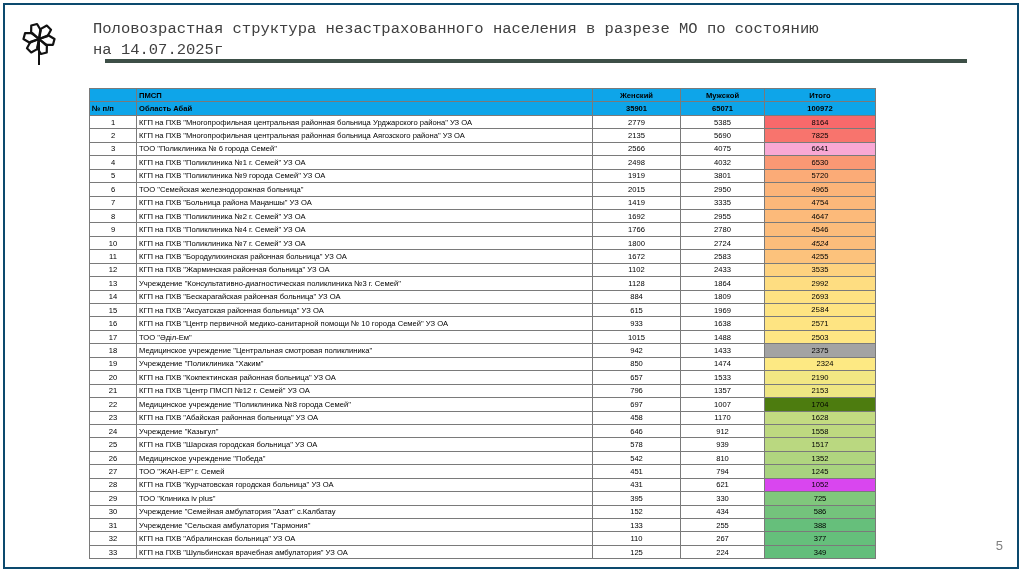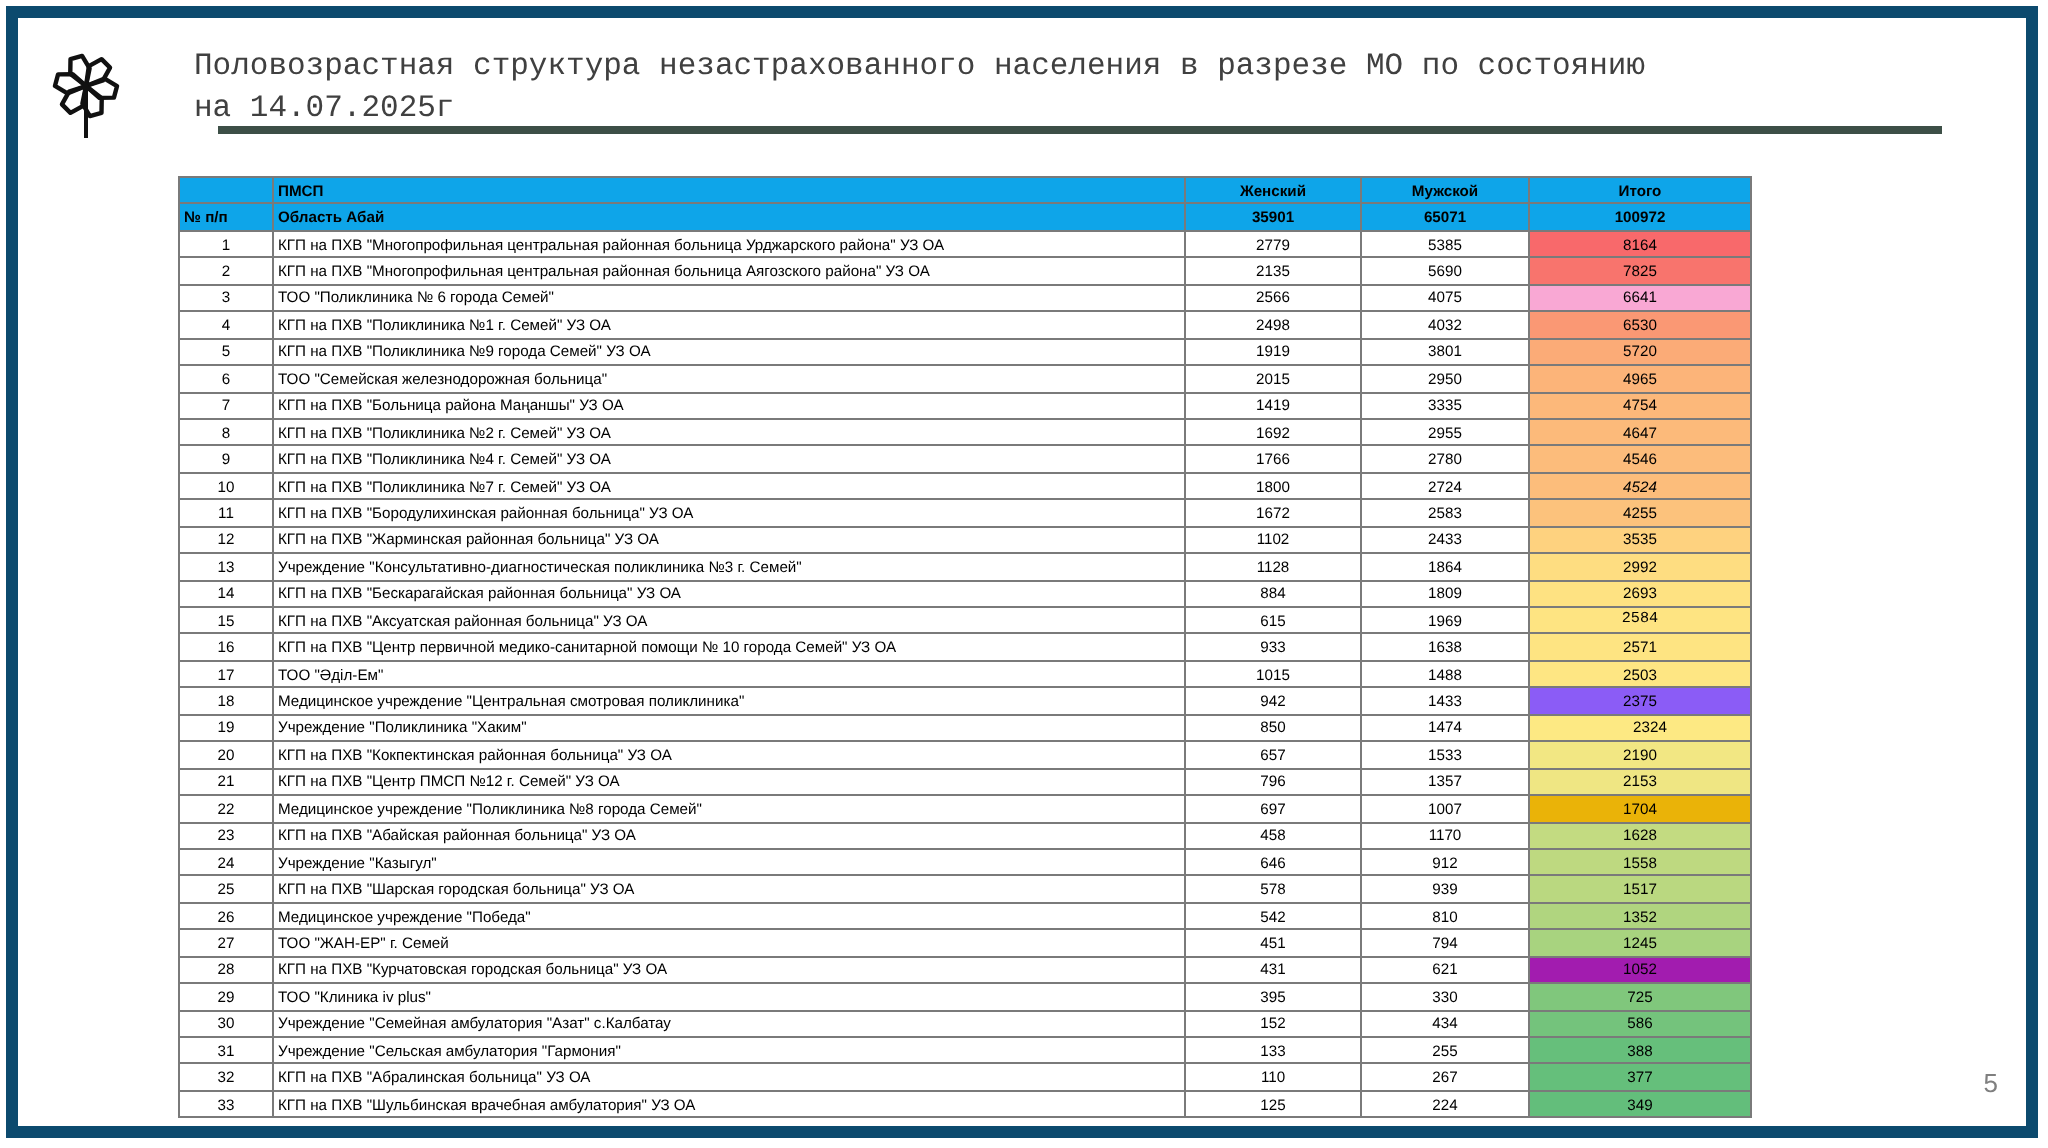--- a/index.html
+++ b/index.html
@@ -1,17 +1,17 @@
 <!DOCTYPE html>
 <html><head>
 <meta charset="utf-8">
 <style>
   html, body { margin:0; padding:0; }
   body { width:1024px; height:574px; background:#ffffff; position:relative; overflow:hidden; font-family:"Liberation Sans", sans-serif; }
-  .frame { position:absolute; left:3px; top:3px; width:1016px; height:566px; border:6px solid #0c4a6e; box-sizing:border-box; background:#fff; }
+  .frame { position:absolute; left:3px; top:3px; width:1016px; height:566px; border:2px solid #0c4a6e; box-sizing:border-box; background:#fff; }
   .logo { position:absolute; left:14px; top:12px; width:40px; height:50px; }
   .title { position:absolute; left:88px; top:14px; width:860px; font-family:"Liberation Mono", monospace; font-size:15.5px; line-height:21px; color:#404040; }
   .title-rule { position:absolute; left:100px; top:54px; width:862px; height:4px; background:#3d4f47; }
   .page-num { position:absolute; right:14px; bottom:14px; font-size:13px; color:#7f7f7f; }
   table.grid { position:absolute; left:89px; top:88px; border-collapse:collapse; font-size:7.6px; color:#000; table-layout:fixed; }
   table.grid td { border:1px solid #7a7a7a; height:12.45px; padding:0 2px; line-height:11px; white-space:nowrap; overflow:hidden; }
   table.grid tr.hdr td { background:#0ea5e9; font-weight:bold; }
   td.c-num { width:42px; text-align:center; }
   td.c-name { width:451px; text-align:left; }
   td.c-f { width:83px; text-align:center; }
@@ -177,21 +177,21 @@
         <td class="c-name">ТОО "Әділ-Ем"</td>
         <td class="c-f">1015</td>
         <td class="c-m">1488</td>
         <td class="c-t" style="background: rgb(254, 230, 131);">2503</td>
       </tr>
       <tr>
         <td class="c-num">18</td>
         <td class="c-name">Медицинское учреждение "Центральная смотровая поликлиника"</td>
         <td class="c-f">942</td>
         <td class="c-m">1433</td>
-        <td class="c-t" style="background: #8b5cf6;">2375</td>
+        <td class="c-t" style="background: #a3a3a3;">2375</td>
       </tr>
       <tr>
         <td class="c-num">19</td>
         <td class="c-name">Учреждение "Поликлиника "Хаким"</td>
         <td class="c-f">850</td>
         <td class="c-m">1474</td>
         <td class="c-t" style="background: rgb(253, 233, 131); padding-left: 12px;">2324</td>
       </tr>
       <tr>
         <td class="c-num">20</td>
@@ -205,21 +205,21 @@
         <td class="c-name">КГП на ПХВ  "Центр ПМСП №12 г. Семей" УЗ ОА</td>
         <td class="c-f">796</td>
         <td class="c-m">1357</td>
         <td class="c-t" style="background: rgb(239, 230, 131);">2153</td>
       </tr>
       <tr>
         <td class="c-num">22</td>
         <td class="c-name">Медицинское учреждение "Поликлиника №8 города Семей"</td>
         <td class="c-f">697</td>
         <td class="c-m">1007</td>
-        <td class="c-t" style="background: #eab308;">1704</td>
+        <td class="c-t" style="background: #4d7c0f;">1704</td>
       </tr>
       <tr>
         <td class="c-num">23</td>
         <td class="c-name">КГП на ПХВ "Абайская районная больница" УЗ ОА</td>
         <td class="c-f">458</td>
         <td class="c-m">1170</td>
         <td class="c-t" style="background: rgb(195, 219, 129);">1628</td>
       </tr>
       <tr>
         <td class="c-num">24</td>
@@ -247,21 +247,21 @@
         <td class="c-name">ТОО "ЖАН-ЕР" г. Семей</td>
         <td class="c-f">451</td>
         <td class="c-m">794</td>
         <td class="c-t" style="background: rgb(168, 211, 127);">1245</td>
       </tr>
       <tr>
         <td class="c-num">28</td>
         <td class="c-name">КГП на ПХВ "Курчатовская городская больница" УЗ ОА</td>
         <td class="c-f">431</td>
         <td class="c-m">621</td>
-        <td class="c-t" style="background: #a21caf;">1052</td>
+        <td class="c-t" style="background: #d946ef;">1052</td>
       </tr>
       <tr>
         <td class="c-num">29</td>
         <td class="c-name">ТОО "Клиника iv plus"</td>
         <td class="c-f">395</td>
         <td class="c-m">330</td>
         <td class="c-t" style="background: rgb(128, 199, 124);">725</td>
       </tr>
       <tr>
         <td class="c-num">30</td>

